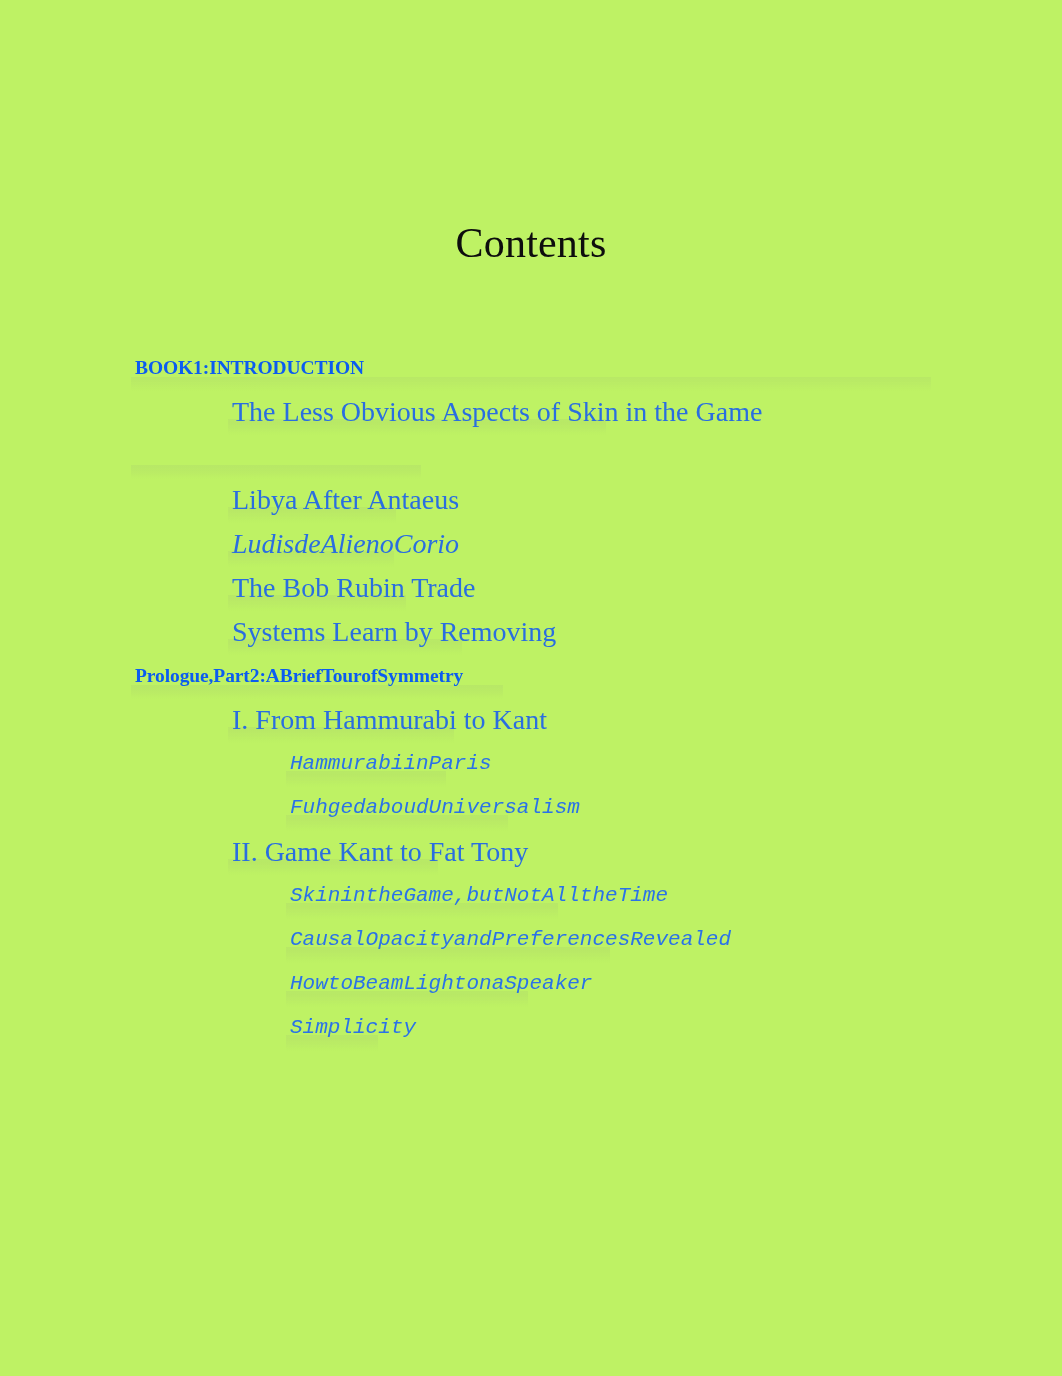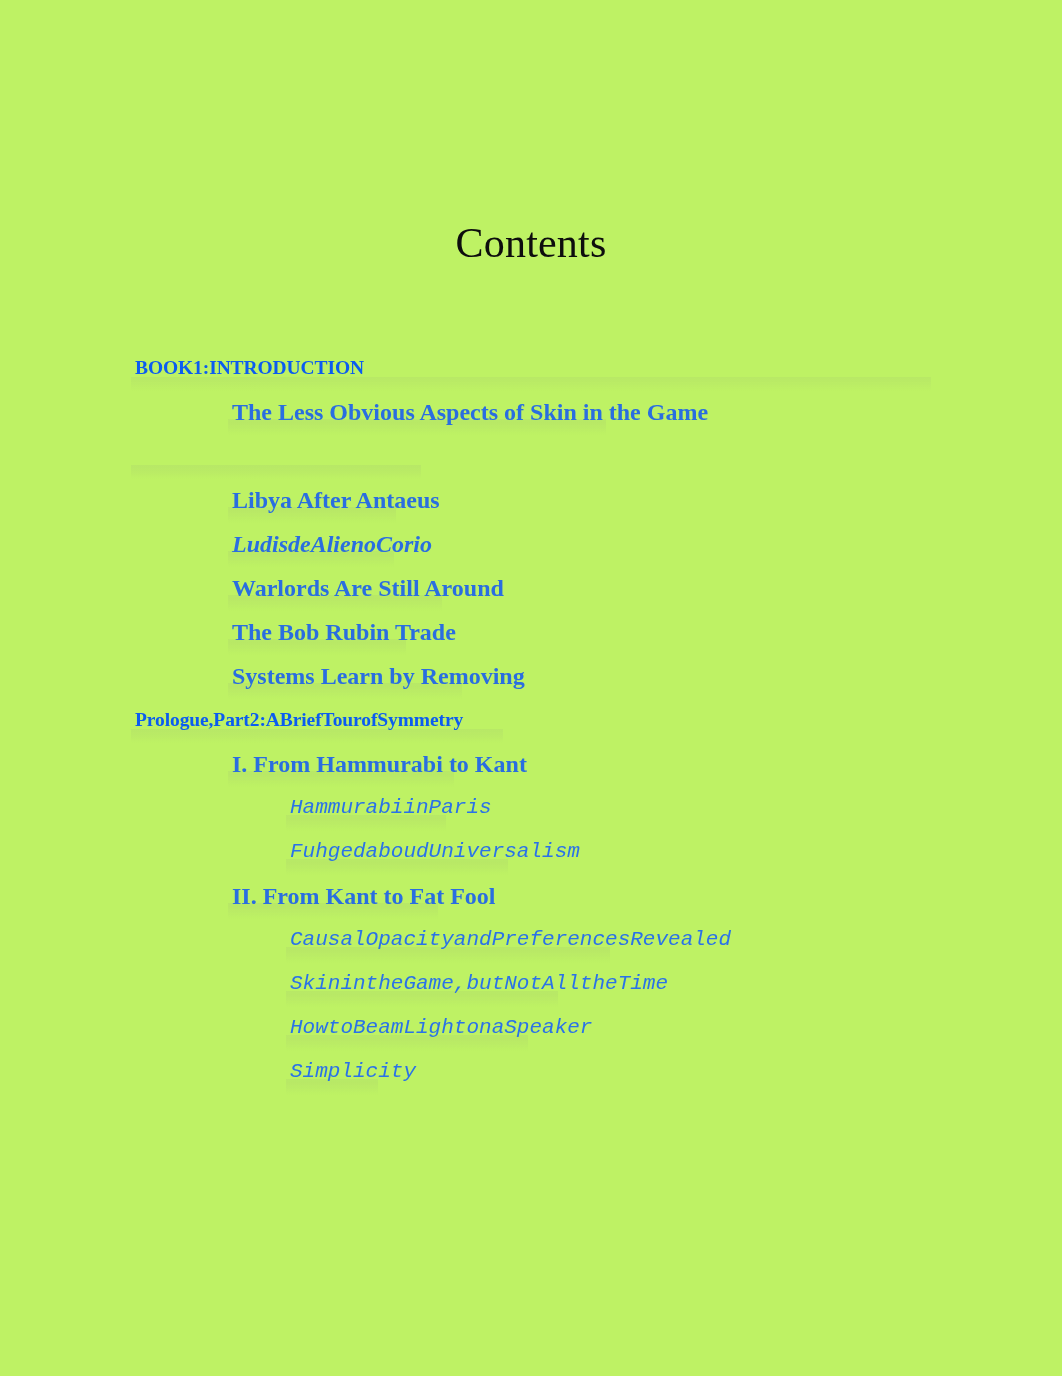--- a/index.html
+++ b/index.html
@@ -99,22 +99,22 @@
                 rgba(120,125,135,0.045) 45%,
                 rgba(120,125,135,0.012) 80%,
                 rgba(255,255,255,0) 100%);
   }
 
   
   .lvl-1 {
     padding-left: 232px;
   }
   .lvl-1 .txt {
-    font-weight: 700;
-    font-size: 24px;
+    font-weight: 400;
+    font-size: 28px;
     color: #2a6ee0;
   }
   .lvl-1 .band {
     left: 228px;
   }
 
   
   .lvl-1.ital .txt {
     font-style: italic;
     color: #2a6ee0;
@@ -141,27 +141,26 @@
 <div class="page">
 
   <div class="toc-title">Contents</div>
 
   <div class="toc-list" id="toc-list">
       <div class="toc-entry lvl-h wide-band"><span class="band" style="width: 800px;"></span><span class="txt">BOOK1:INTRODUCTION</span></div>
       <div class="toc-entry lvl-1"><span class="band" style="width: 378px;"></span><span class="txt">The Less Obvious Aspects of Skin in the Game</span></div>
       <div class="toc-entry lvl-h"><span class="band" style="width: 290px;"></span></div>
       <div class="toc-entry lvl-1"><span class="band" style="width: 168px;"></span><span class="txt">Libya After Antaeus</span></div>
       <div class="toc-entry lvl-1 ital"><span class="band" style="width: 166px;"></span><span class="txt">LudisdeAlienoCorio</span></div>
-      <div class="toc-entry lvl-1"><span class="band" style="width: 214px;"></span><span class="txt">Warlords Are Still Around</span></div>
       <div class="toc-entry lvl-1"><span class="band" style="width: 178px;"></span><span class="txt">The Bob Rubin Trade</span></div>
       <div class="toc-entry lvl-1"><span class="band" style="width: 234px;"></span><span class="txt">Systems Learn by Removing</span></div>
       <div class="toc-entry lvl-h"><span class="band" style="width: 372px;"></span><span class="txt">Prologue,Part2:ABriefTourofSymmetry</span></div>
       <div class="toc-entry lvl-1"><span class="band" style="width: 226px;"></span><span class="txt">I. From Hammurabi to Kant</span></div>
       <div class="toc-entry lvl-2"><span class="band" style="width: 160px;"></span><span class="txt">HammurabiinParis</span></div>
       <div class="toc-entry lvl-2"><span class="band" style="width: 222px;"></span><span class="txt">FuhgedaboudUniversalism</span></div>
-      <div class="toc-entry lvl-1"><span class="band" style="width: 210px;"></span><span class="txt">II. From Kant to Fat Fool</span></div>
+      <div class="toc-entry lvl-1"><span class="band" style="width: 210px;"></span><span class="txt">II. Game Kant to Fat Tony</span></div>
+      <div class="toc-entry lvl-2"><span class="band" style="width: 272px;"></span><span class="txt">SkinintheGame,butNotAlltheTime</span></div>
       <div class="toc-entry lvl-2"><span class="band" style="width: 324px;"></span><span class="txt">CausalOpacityandPreferencesRevealed</span></div>
-      <div class="toc-entry lvl-2"><span class="band" style="width: 272px;"></span><span class="txt">SkinintheGame,butNotAlltheTime</span></div>
       <div class="toc-entry lvl-2"><span class="band" style="width: 242px;"></span><span class="txt">HowtoBeamLightonaSpeaker</span></div>
       <div class="toc-entry lvl-2"><span class="band" style="width: 92px;"></span><span class="txt">Simplicity</span></div>
     </div>
 
 </div>
 
 </body></html>

